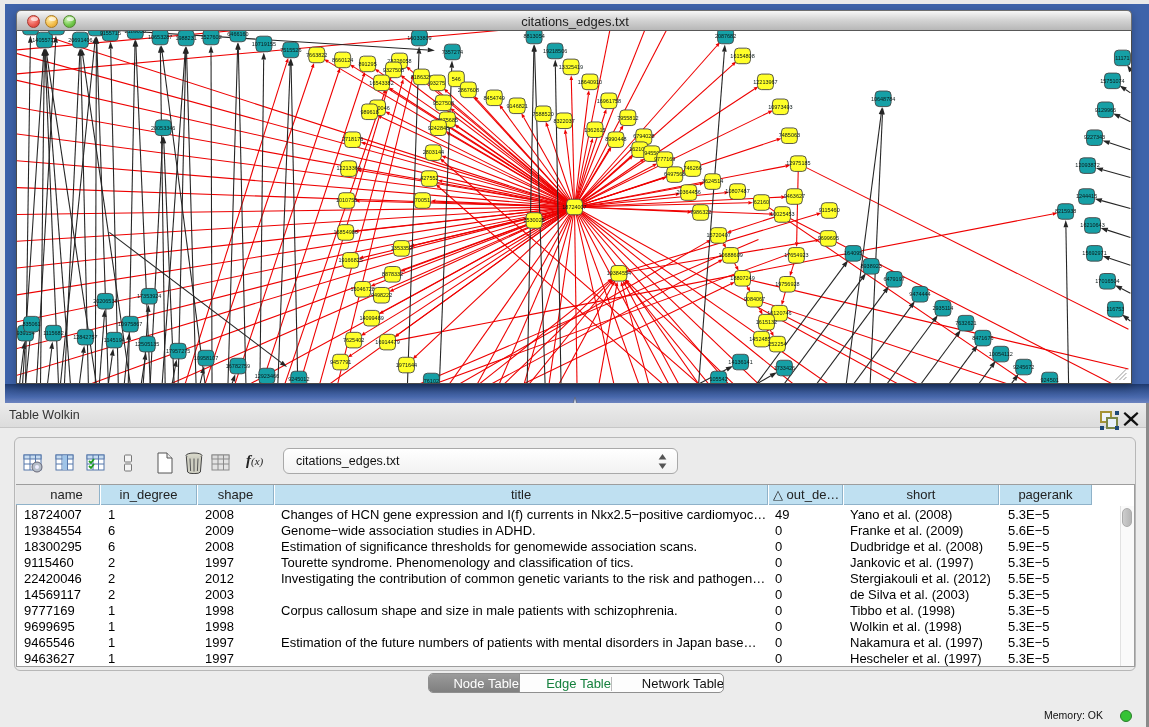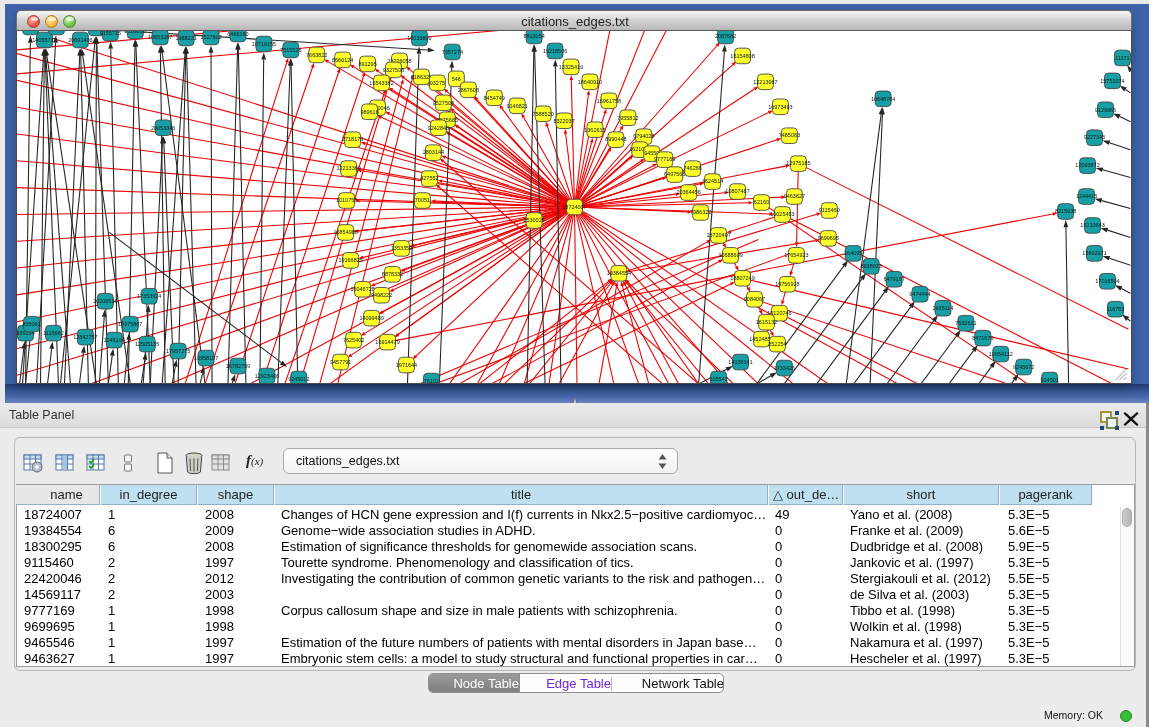--- a/index.html
+++ b/index.html
@@ -693,21 +693,21 @@
     <g stroke="#9a9a9a" stroke-width="1">
       <line x1="1118" y1="381" x2="1129" y2="370"></line>
       <line x1="1122" y1="381" x2="1129" y2="374"></line>
       <line x1="1126" y1="381" x2="1129" y2="378"></line>
     </g>
 </svg>
 <svg style="position:absolute;left:569px;top:396px" width="12" height="12" viewBox="0 0 12 12">
     <path d="M3 11 L6 1 L9 11 L6 8 Z" fill="#c8cfdd" stroke="#55607a" stroke-width="0.8"></path>
   </svg>
 <div class="panel">
- <div class="phead">Table Panel</div>
+ <div class="phead">Table Wolkin</div>
  <svg style="position:absolute;left:1098px;top:6px" width="24" height="24" viewBox="0 0 24 24">
   <rect x="3" y="3" width="10" height="10" fill="#eef4fb" stroke="#a59335" stroke-width="2"></rect>
   <rect x="9" y="9" width="10" height="10" fill="#e8f0fa" stroke="#7a8747" stroke-width="2"></rect>
   <rect x="17" y="2" width="4" height="4" fill="#1d4877"></rect>
       <rect x="2" y="17" width="4" height="4" fill="#1d4877"></rect>
   <rect x="17" y="17" width="4" height="4" fill="#1d4877"></rect>
  </svg>
  <svg style="position:absolute;left:1122px;top:7px" width="18" height="18" viewBox="0 0 18 18">
   <path d="M3 2 L9 7.2 L15 2 L16.5 3.5 L10.8 9 L16.5 14.5 L15 16 L9 10.8 L3 16 L1.5 14.5 L7.2 9 L1.5 3.5 Z" fill="#111"></path>
  </svg>
@@ -855,27 +855,26 @@
     <div style="position:absolute;left:205px;top:0;width:70px;height:16px;line-height:16px;overflow:hidden;white-space:nowrap">1997</div>
     <div style="position:absolute;left:281px;top:0;width:488px;height:16px;line-height:16px;overflow:hidden;white-space:nowrap">Estimation of the future numbers of patients with mental disorders in Japan base…</div>
     <div style="position:absolute;left:775px;top:0;width:69px;height:16px;line-height:16px;overflow:hidden;white-space:nowrap">0</div>
     <div style="position:absolute;left:850px;top:0;width:150px;height:16px;line-height:16px;overflow:hidden;white-space:nowrap">Nakamura et al. (1997)</div>
     <div style="position:absolute;left:1008px;top:0;width:85px;height:16px;line-height:16px;overflow:hidden;white-space:nowrap">5.3E−5</div>
   </div>
 <div style="position:absolute;left:0;top:650.5px;width:1119px;height:16px;font-size:13px">
     <div style="position:absolute;left:24px;top:0;width:77px;height:16px;line-height:16px;overflow:hidden;white-space:nowrap">9463627</div>
     <div style="position:absolute;left:108px;top:0;width:90px;height:16px;line-height:16px;overflow:hidden;white-space:nowrap">1</div>
     <div style="position:absolute;left:205px;top:0;width:70px;height:16px;line-height:16px;overflow:hidden;white-space:nowrap">1997</div>
-    <div style="position:absolute;left:281px;top:0;width:488px;height:16px;line-height:16px;overflow:hidden;white-space:nowrap">Embryonic stem cells: a model to study structural and functional properties in car…</div>
     <div style="position:absolute;left:775px;top:0;width:69px;height:16px;line-height:16px;overflow:hidden;white-space:nowrap">0</div>
     <div style="position:absolute;left:850px;top:0;width:150px;height:16px;line-height:16px;overflow:hidden;white-space:nowrap">Hescheler et al. (1997)</div>
     <div style="position:absolute;left:1008px;top:0;width:85px;height:16px;line-height:16px;overflow:hidden;white-space:nowrap">5.3E−5</div>
   </div>
 <div style="position:absolute;left:1120px;top:506px;width:14px;height:160px;background:#fafafa;border-left:1px solid #e2e2e2"></div>
 <div style="position:absolute;left:1122px;top:508px;width:10px;height:19px;border-radius:5px;background:linear-gradient(90deg,#cdcdcd,#b5b5b5);border:1px solid #ababab"></div>
 <div class="tabs">
  <div class="seg" style="left:0;width:91px;background:linear-gradient(#9b9b9b,#7c7c7c);color:#fff;border-right:1px solid #8f8f8f">Node Table</div>
- <div class="seg" style="left:92px;width:90px;color:#6d28d9">Edge Table</div>
+ <div class="seg" style="left:92px;width:90px;color:#15803d">Edge Table</div>
  <div class="seg" style="left:182px;width:1px;top:3px;height:14px;background:#bbb"></div>
  <div class="seg" style="left:183px;width:112px;color:#111">Network Table</div>
 </div>
 <div style="position:absolute;left:1030px;top:709px;width:87px;text-align:center;font-size:10.5px;color:#111">Memory: OK</div>
 <div style="position:absolute;left:1120px;top:710px;width:12px;height:12px;border-radius:50%;background:#35c335;border:1px solid #2b7d2b"></div>
 <div style="position:absolute;left:1146px;top:403px;width:3px;height:324px;background:#8a8a8a"></div>
 </body></html>

